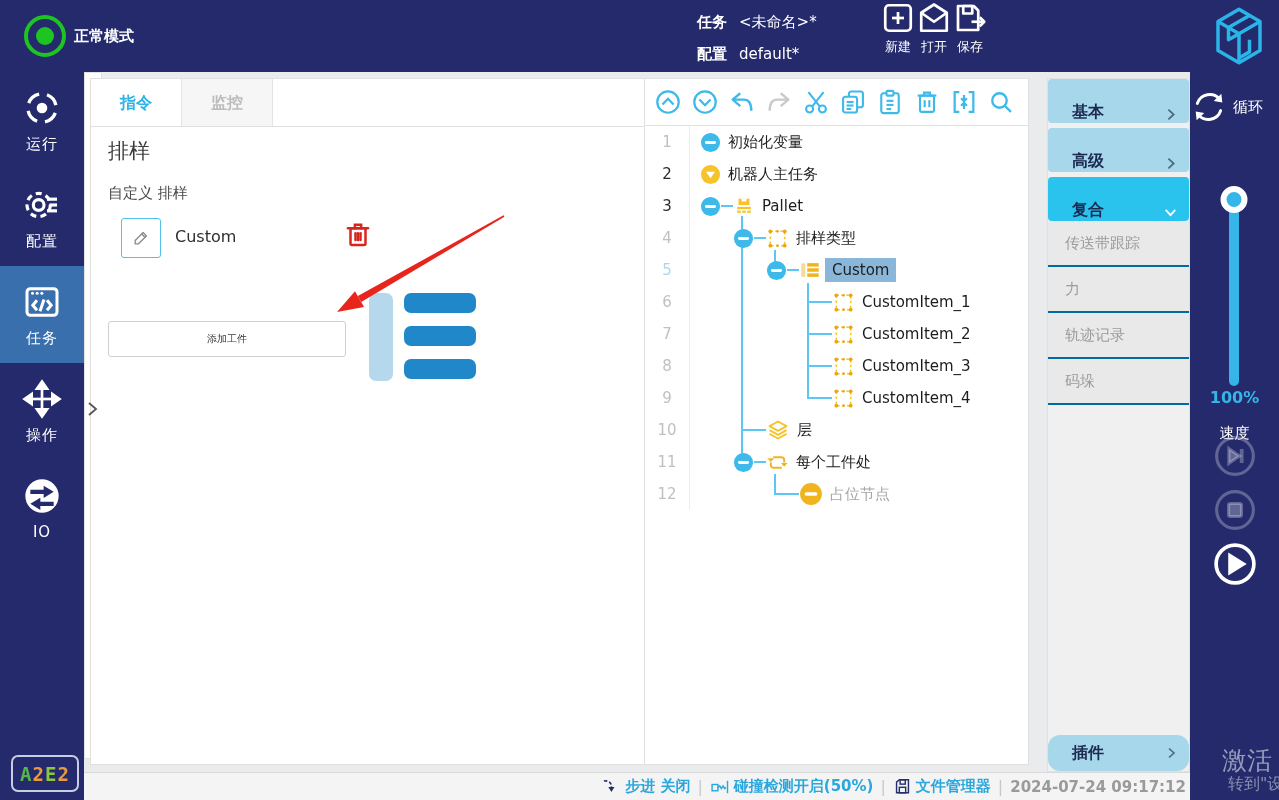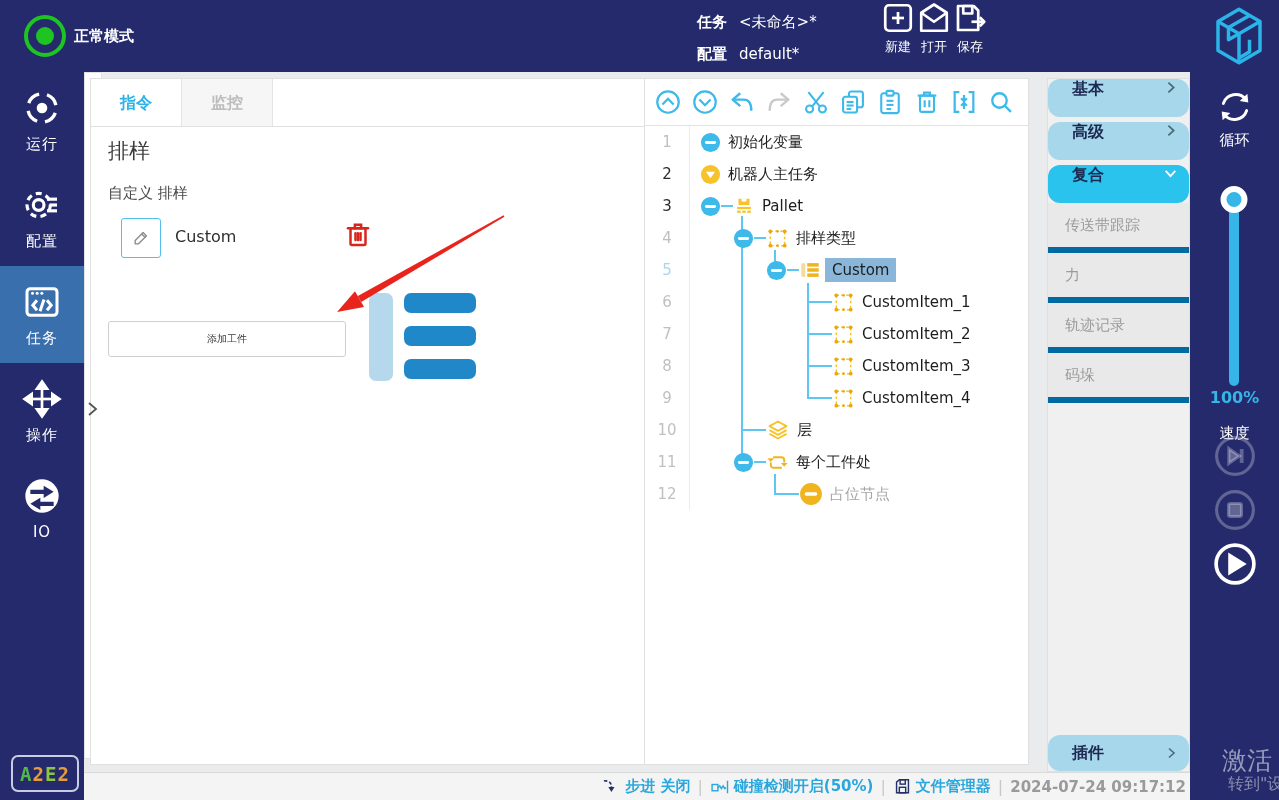--- a/index.html
+++ b/index.html
@@ -27,21 +27,21 @@
   .side-item{height:97px;display:flex;flex-direction:column;align-items:center;justify-content:center;gap:7px;
              color:#fff;cursor:pointer;}
   .side-item.active{background:#3a6fae;}
   .side-item .cap{font-size:15px;letter-spacing:1px;}
   .badge{position:absolute;left:11px;bottom:8px;width:64px;height:33px;border:2px solid #c9cde4;border-radius:7px;
          display:flex;align-items:center;justify-content:center;font-size:19px;font-weight:bold;
          font-family:"DejaVu Sans Mono",monospace;letter-spacing:1px;}
 
   
   .rightbar{position:absolute;left:1190px;top:72px;width:89px;height:728px;background:#242a6b;overflow:hidden;}
-  .loopwrap{position:absolute;left:0;top:16px;width:89px;display:flex;flex-direction:column;align-items:center;gap:5px;color:#fff;}
+  .loopwrap{position:absolute;left:0;top:16px;width:89px;display:flex;flex-direction:row;align-items:center;gap:5px;color:#fff;}
   .loopwrap .cap{font-size:15px;}
   .slider{position:absolute;left:44px;top:118px;width:10px;height:196px;background:#35b5e8;border-radius:6px;transform:translateX(-50%);cursor:pointer;}
   .slider .knob{position:absolute;left:50%;top:-4px;transform:translateX(-50%);width:15px;height:15px;
                 border:6px solid #fff;border-radius:50%;background:#35b5e8;}
   .speedval{position:absolute;left:0;top:316px;width:89px;text-align:center;color:#35b5e8;font-size:16px;font-weight:bold;}
   .speedcap{position:absolute;left:0;top:352px;width:89px;text-align:center;color:#fff;font-size:15px;}
   .media{position:absolute;left:0;top:364px;width:89px;display:flex;flex-direction:column;align-items:center;gap:14px;}
   .mbtn{width:40px;height:40px;border-radius:50%;display:flex;align-items:center;justify-content:center;cursor:pointer;}
   .mbtn.dim{color:rgba(255,255,255,.28);}
   .mbtn.lit{color:#ffffff;}
@@ -86,27 +86,27 @@
   .tnum.dark{color:#2b2b2b;}
   .tnum.sel{color:#a8d8ee;}
   .tlabel{font-size:15px;color:#1d1d1d;margin-left:7px;white-space:nowrap;}
   .tlabel.sel{background:#8ab6d9;padding:3px 7px;margin-left:4px;}
   .tlabel.gray{color:#a5a5a5;}
   .stub{width:12px;height:2px;background:#5ec6f2;flex:none;}
   .vline,.hline{position:absolute;background:#5ec6f2;}
   .vline{width:2px;} .hline{height:2px;}
 
   
-  .acc-btn{position:relative;margin:5px 0 0 0;height:38px;background:#a6d7ea;border-radius:12px;
-           display:flex;align-items:flex-start;cursor:pointer;}
+  .acc-btn{position:relative;margin:5px 0 0 0;height:44px;background:#a6d7ea;border-radius:4px;
+           display:flex;align-items:flex-end;cursor:pointer;}
   .acc-btn:first-child{margin-top:0;}
   .acc-btn .t{margin-left:24px;font-size:16px;font-weight:bold;color:#1c2951;}
   .acc-btn .chev{position:absolute;right:10px;display:flex;}
   .acc-btn.active{background:#29c3ee;}
-  .acc-items .item{height:44px;background:#e9e9e9;border-bottom:6px solid #0369a1;display:flex;align-items:center;
+  .acc-items .item{height:44px;background:#e9e9e9;border-bottom:2px solid #0369a1;display:flex;align-items:center;
                    padding-left:17px;font-size:15px;color:#9b9b9b;cursor:pointer;}
   .plugin{position:absolute;left:0;right:0;bottom:0;height:36px;background:#a6d7ea;border-radius:12px;
           display:flex;align-items:center;cursor:pointer;}
   .plugin .t{margin-left:24px;font-size:16px;font-weight:bold;color:#1c2951;}
   .plugin .chev{position:absolute;right:10px;display:flex;}
 
   
   .statusbar{position:absolute;left:0;bottom:0;width:1106px;height:28px;background:#f4f4f4;border-top:1px solid #dadada;
              display:flex;align-items:center;justify-content:flex-end;gap:7px;padding-right:4px;box-sizing:border-box;}
   .sseg{display:flex;align-items:center;gap:4px;font-size:15px;font-weight:bold;color:#2aa7dc;cursor:pointer;}

